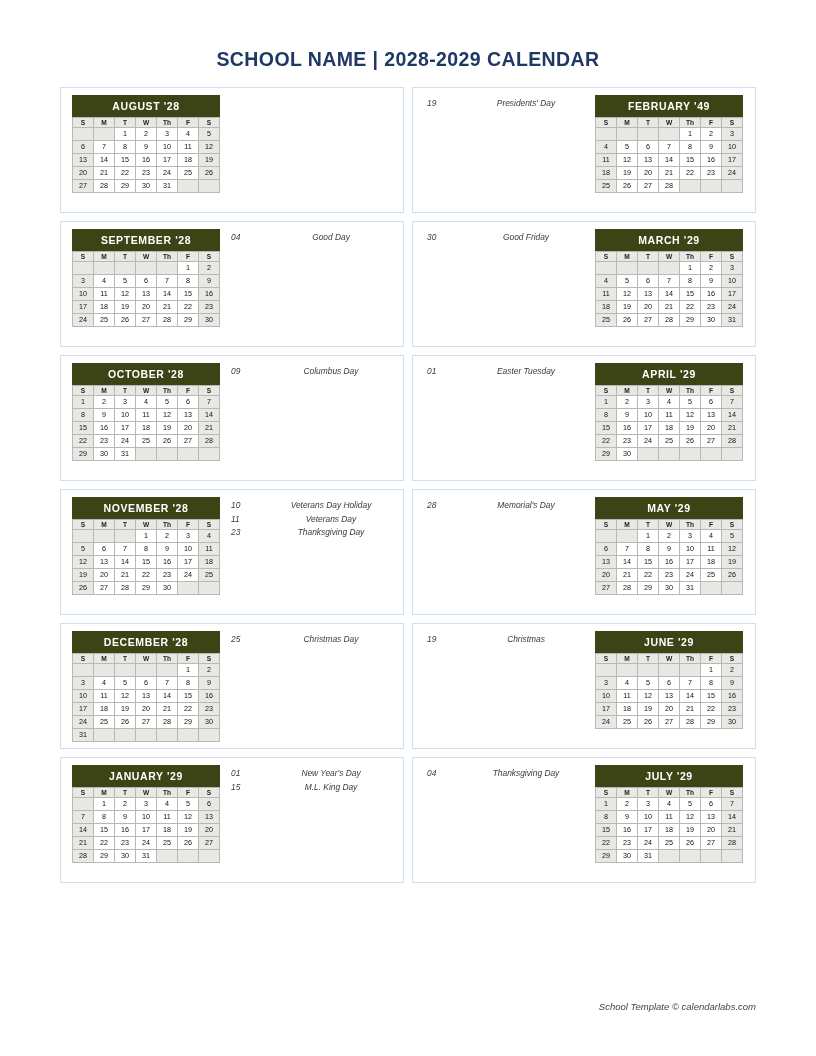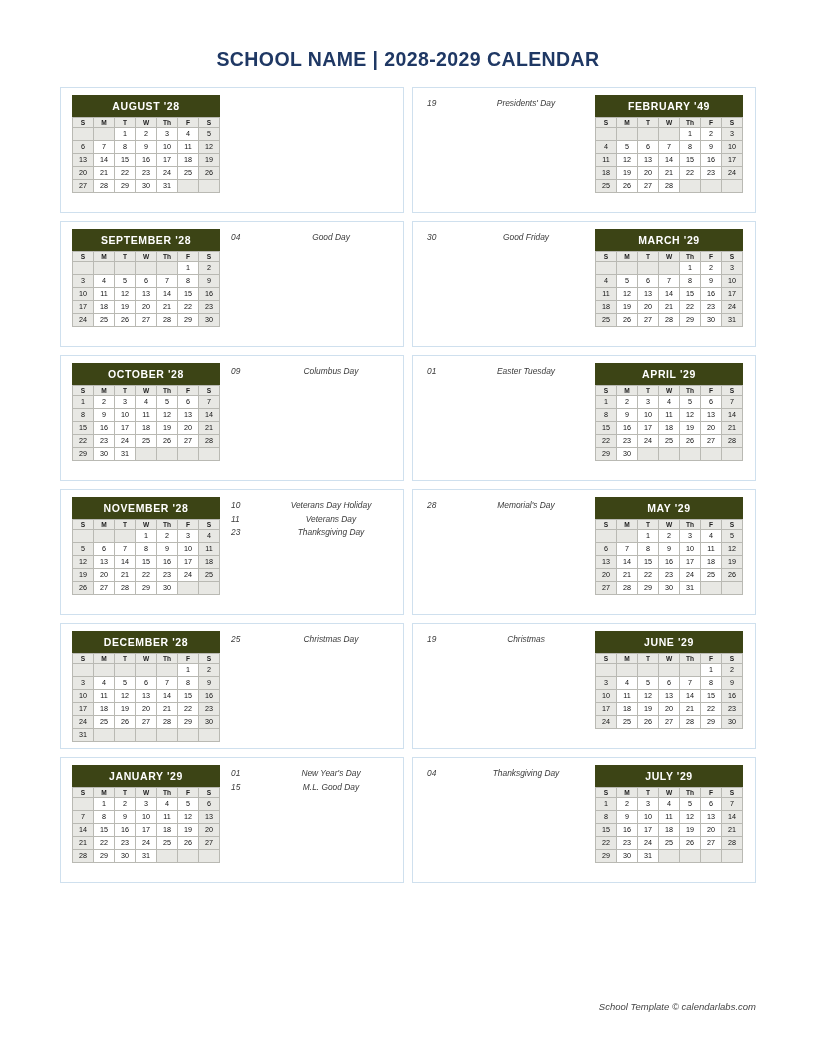--- a/index.html
+++ b/index.html
@@ -911,21 +911,21 @@
             </tbody>
           </table>
         </div>
         <div class="ev-wrap">
           <div class="ev-row">
             <span class="ev-day">01</span>
             <span class="ev-name">New Year's Day</span>
           </div>
           <div class="ev-row">
             <span class="ev-day">15</span>
-            <span class="ev-name">M.L. Good Day</span>
+            <span class="ev-name">M.L. King Day</span>
           </div>
         </div>
       </div>
       <div class="cell right-cal">
         <div class="ev-wrap">
           <div class="ev-row">
             <span class="ev-day">04</span>
             <span class="ev-name">Thanksgiving Day</span>
           </div>
         </div>

